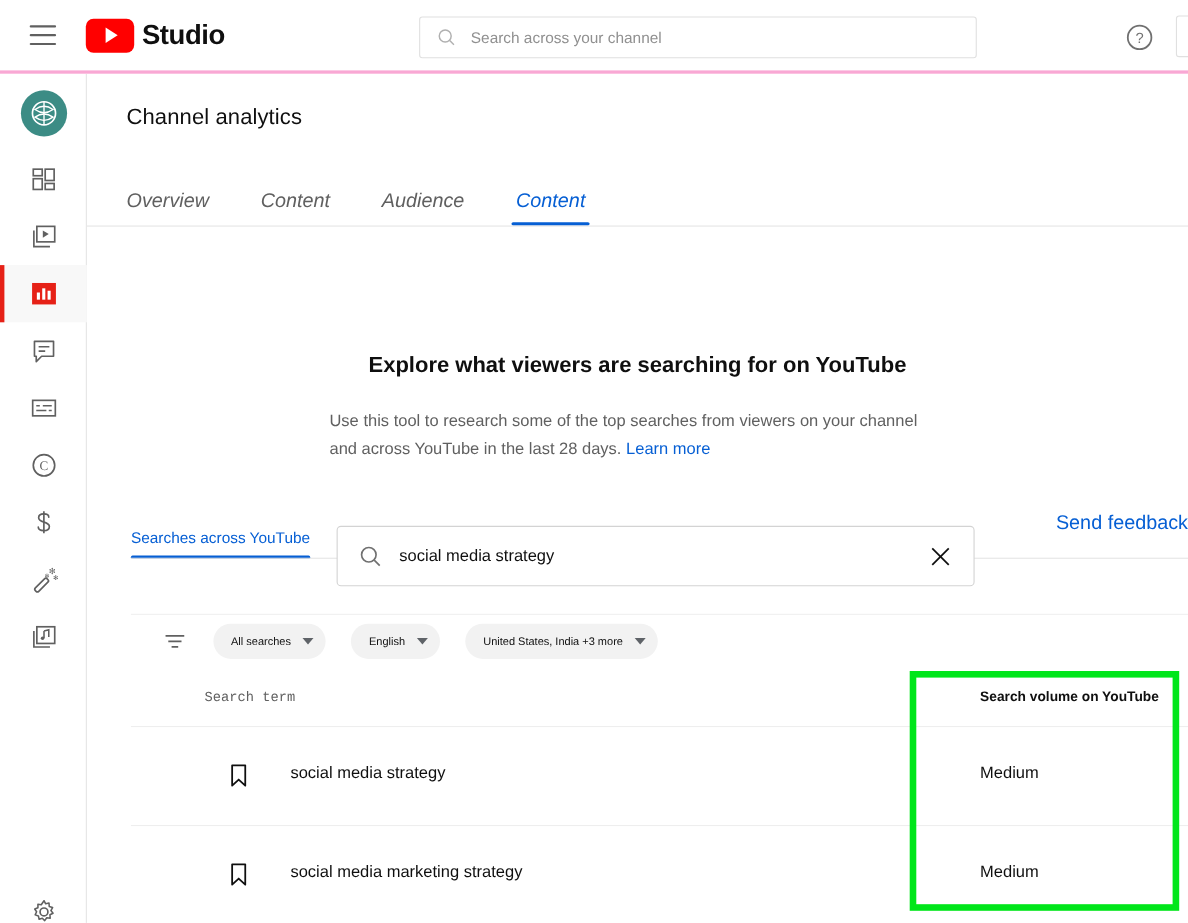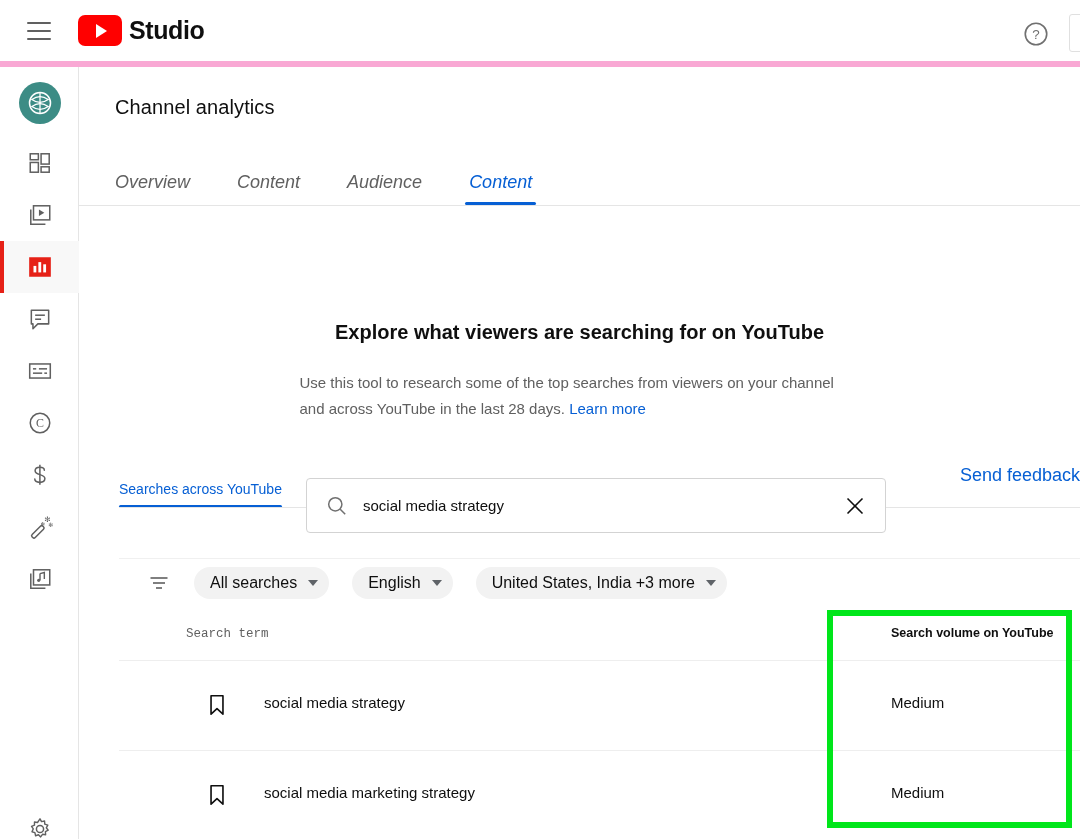--- a/index.html
+++ b/index.html
@@ -10,21 +10,21 @@
     font-family: "Liberation Sans", sans-serif;
     color: #0f0f0f;
     -webkit-font-smoothing: antialiased;
   }
 
   
   .header {
     position: absolute; top: 0; left: 0;
     width: 1080px; height: 67px;
     background: #fff;
-    border-bottom: 6px solid #f9a8d4;
+    border-bottom: 3px solid #f9a8d4;
     display: flex; align-items: center;
     z-index: 30;
   }
   .hamburger {
     width: 24px; height: 18px;
     margin-left: 27px;
     display: flex; flex-direction: column; justify-content: space-between;
     cursor: pointer;
   }
   .hamburger span { display: block; height: 2px; width: 100%; background: #606060; border-radius: 1px; }
@@ -183,21 +183,21 @@
   
   .filter-row {
     position: absolute; left: 40px; top: 494px;
     display: flex; align-items: center; height: 44px;
   }
   .filter-icon { width: 24px; height: 24px; margin-left: 28px; cursor: pointer; }
   .chip {
     height: 32px; border-radius: 16px; background: #f2f2f2;
     display: flex; align-items: center;
     padding: 0 11px 0 16px; margin-left: 23px;
-    font-size: 16px; color: #0f0f0f; cursor: pointer; white-space: nowrap;
+    font-size: 10px; color: #0f0f0f; cursor: pointer; white-space: nowrap;
   }
   .chip .caret {
     width: 0; height: 0; margin-left: 11px;
     border-left: 5px solid transparent;
     border-right: 5px solid transparent;
     border-top: 6px solid #5f6368;
   }
   .filter-rule-top {
     position: absolute; left: 40px; right: 0; top: 491px;
     height: 1px; background: #f0f0f0;
@@ -255,20 +255,27 @@
       <span></span>
   </div>
 
   <div class="brand">
     <div class="yt-logo">
         <div class="tri"></div>
       </div>
     <div class="brand-text">Studio</div>
   </div>
 
+  <div class="hdr-search">
+    <svg width="20" height="20" viewBox="0 0 24 24" style="margin-left:14px;">
+      <circle cx="10.5" cy="10.5" r="6.5" fill="none" stroke="#b0b0b0" stroke-width="1.6"></circle>
+      <line x1="15.4" y1="15.4" x2="20" y2="20" stroke="#b0b0b0" stroke-width="1.6"></line>
+    </svg>
+    <span class="hdr-search-placeholder">Search across your channel</span>
+  </div>
 
   <svg class="help-btn" viewBox="0 0 24 24">
     <circle cx="12" cy="12" r="9.2" fill="none" stroke="#707070" stroke-width="1.4"></circle>
     <text x="12" y="16.5" font-size="11.5" fill="#707070" text-anchor="middle" font-family="Liberation Sans, sans-serif">?</text>
   </svg>
 
   <div class="hdr-right-partial"></div>
 </div>
 
 <div class="sidebar">

